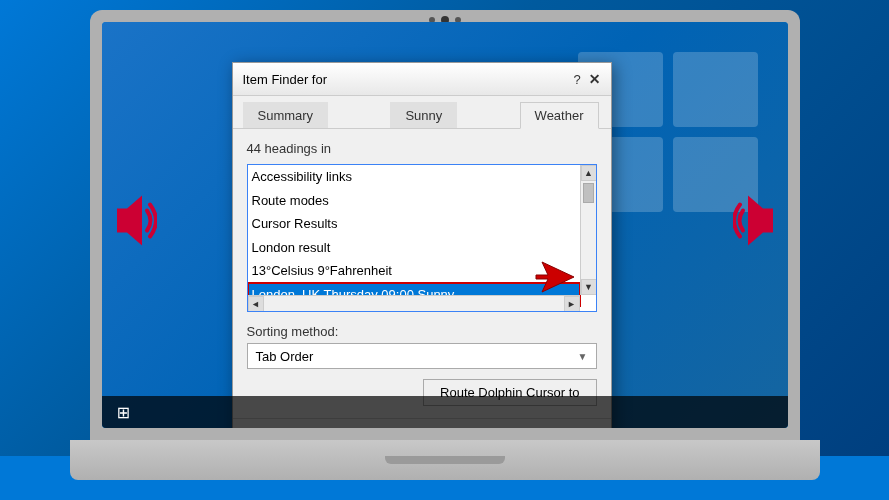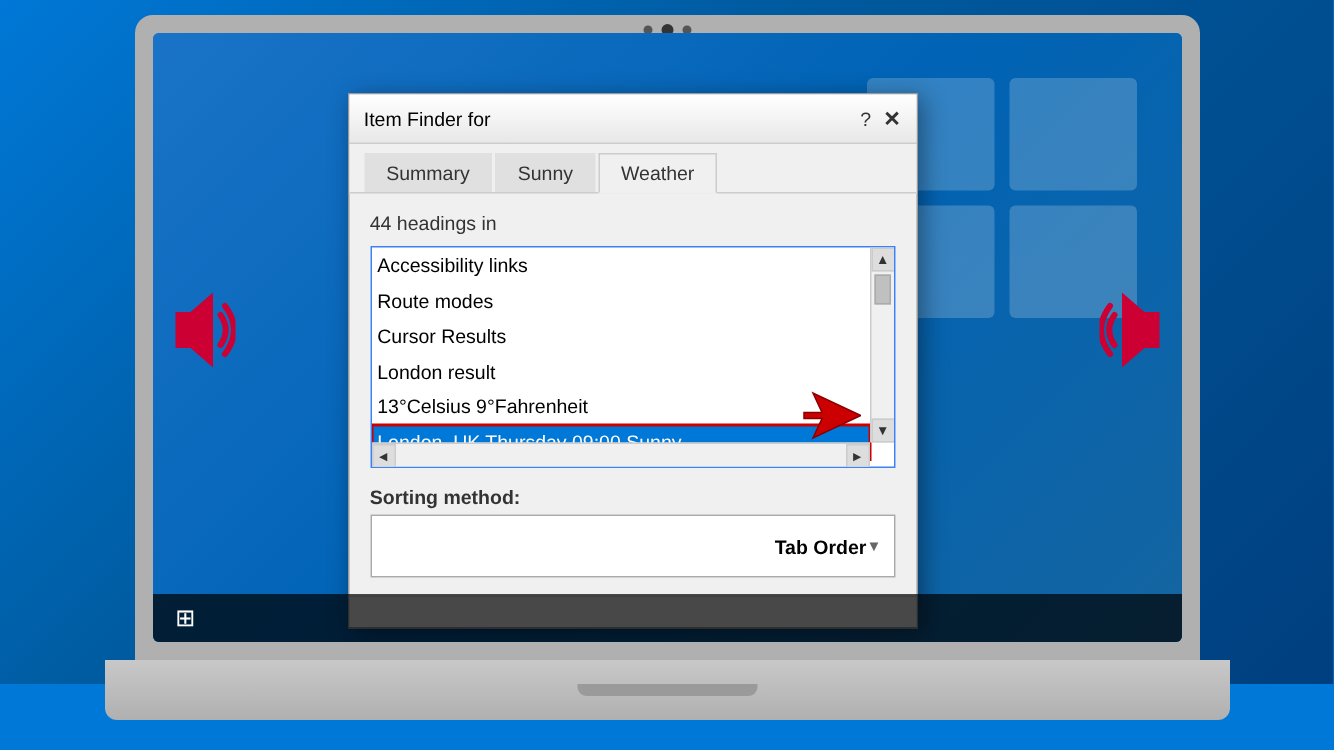--- a/index.html
+++ b/index.html
@@ -123,20 +123,21 @@
       font-weight: bold;
     }
 
     
     .dialog-tabs {
       background: #f0f0f0;
       display: flex;
       padding: 6px 10px 0;
       border-bottom: 1px solid #ccc;
       gap: 0;
+      justify-content: space-between;
     }
 
     .tab {
       padding: 5px 14px;
       font-size: 13px;
       cursor: pointer;
       border: 1px solid transparent;
       border-bottom: none;
       color: #333;
       background: #e0e0e0;
@@ -196,38 +197,37 @@
       justify-content: center;
       font-size: 9px;
       cursor: pointer;
       color: #333;
       border: 1px solid #ccc;
     }
 
     
     .sorting-section {
       margin-top: 12px;
-      font-weight: bold;
     }
 
     .sorting-label {
       font-size: 13px;
       color: #333;
       margin-bottom: 4px;
     }
 
     .sort-dropdown {
       width: 100%;
-      padding: 20px 8px;
+      padding: 4px 8px;
       border: 1px solid #aaa;
       background: #fff;
       font-size: 13px;
       display: flex;
       align-items: center;
-      justify-content: flex-end;
+      justify-content: space-between;
       cursor: pointer;
       height: 26px;
     }
 
     .sort-dropdown-arrow {
       font-size: 10px;
       color: #666;
     }
 
     
@@ -411,20 +411,23 @@
               </div>
 
               <div class="sorting-section">
                 <div class="sorting-label">Sorting method:</div>
                 <div class="sort-dropdown">
                   <span>Tab Order</span>
                   <span class="sort-dropdown-arrow">▼</span>
                 </div>
               </div>
 
+              <div class="route-btn-row">
+                <button class="route-btn">Route Dolphin Cursor to</button>
+              </div>
             </div>
 
             <div class="dialog-footer">
               
               
             </div>
           </div>
 
           <div class="taskbar">
             <div class="taskbar-start">⊞</div>

